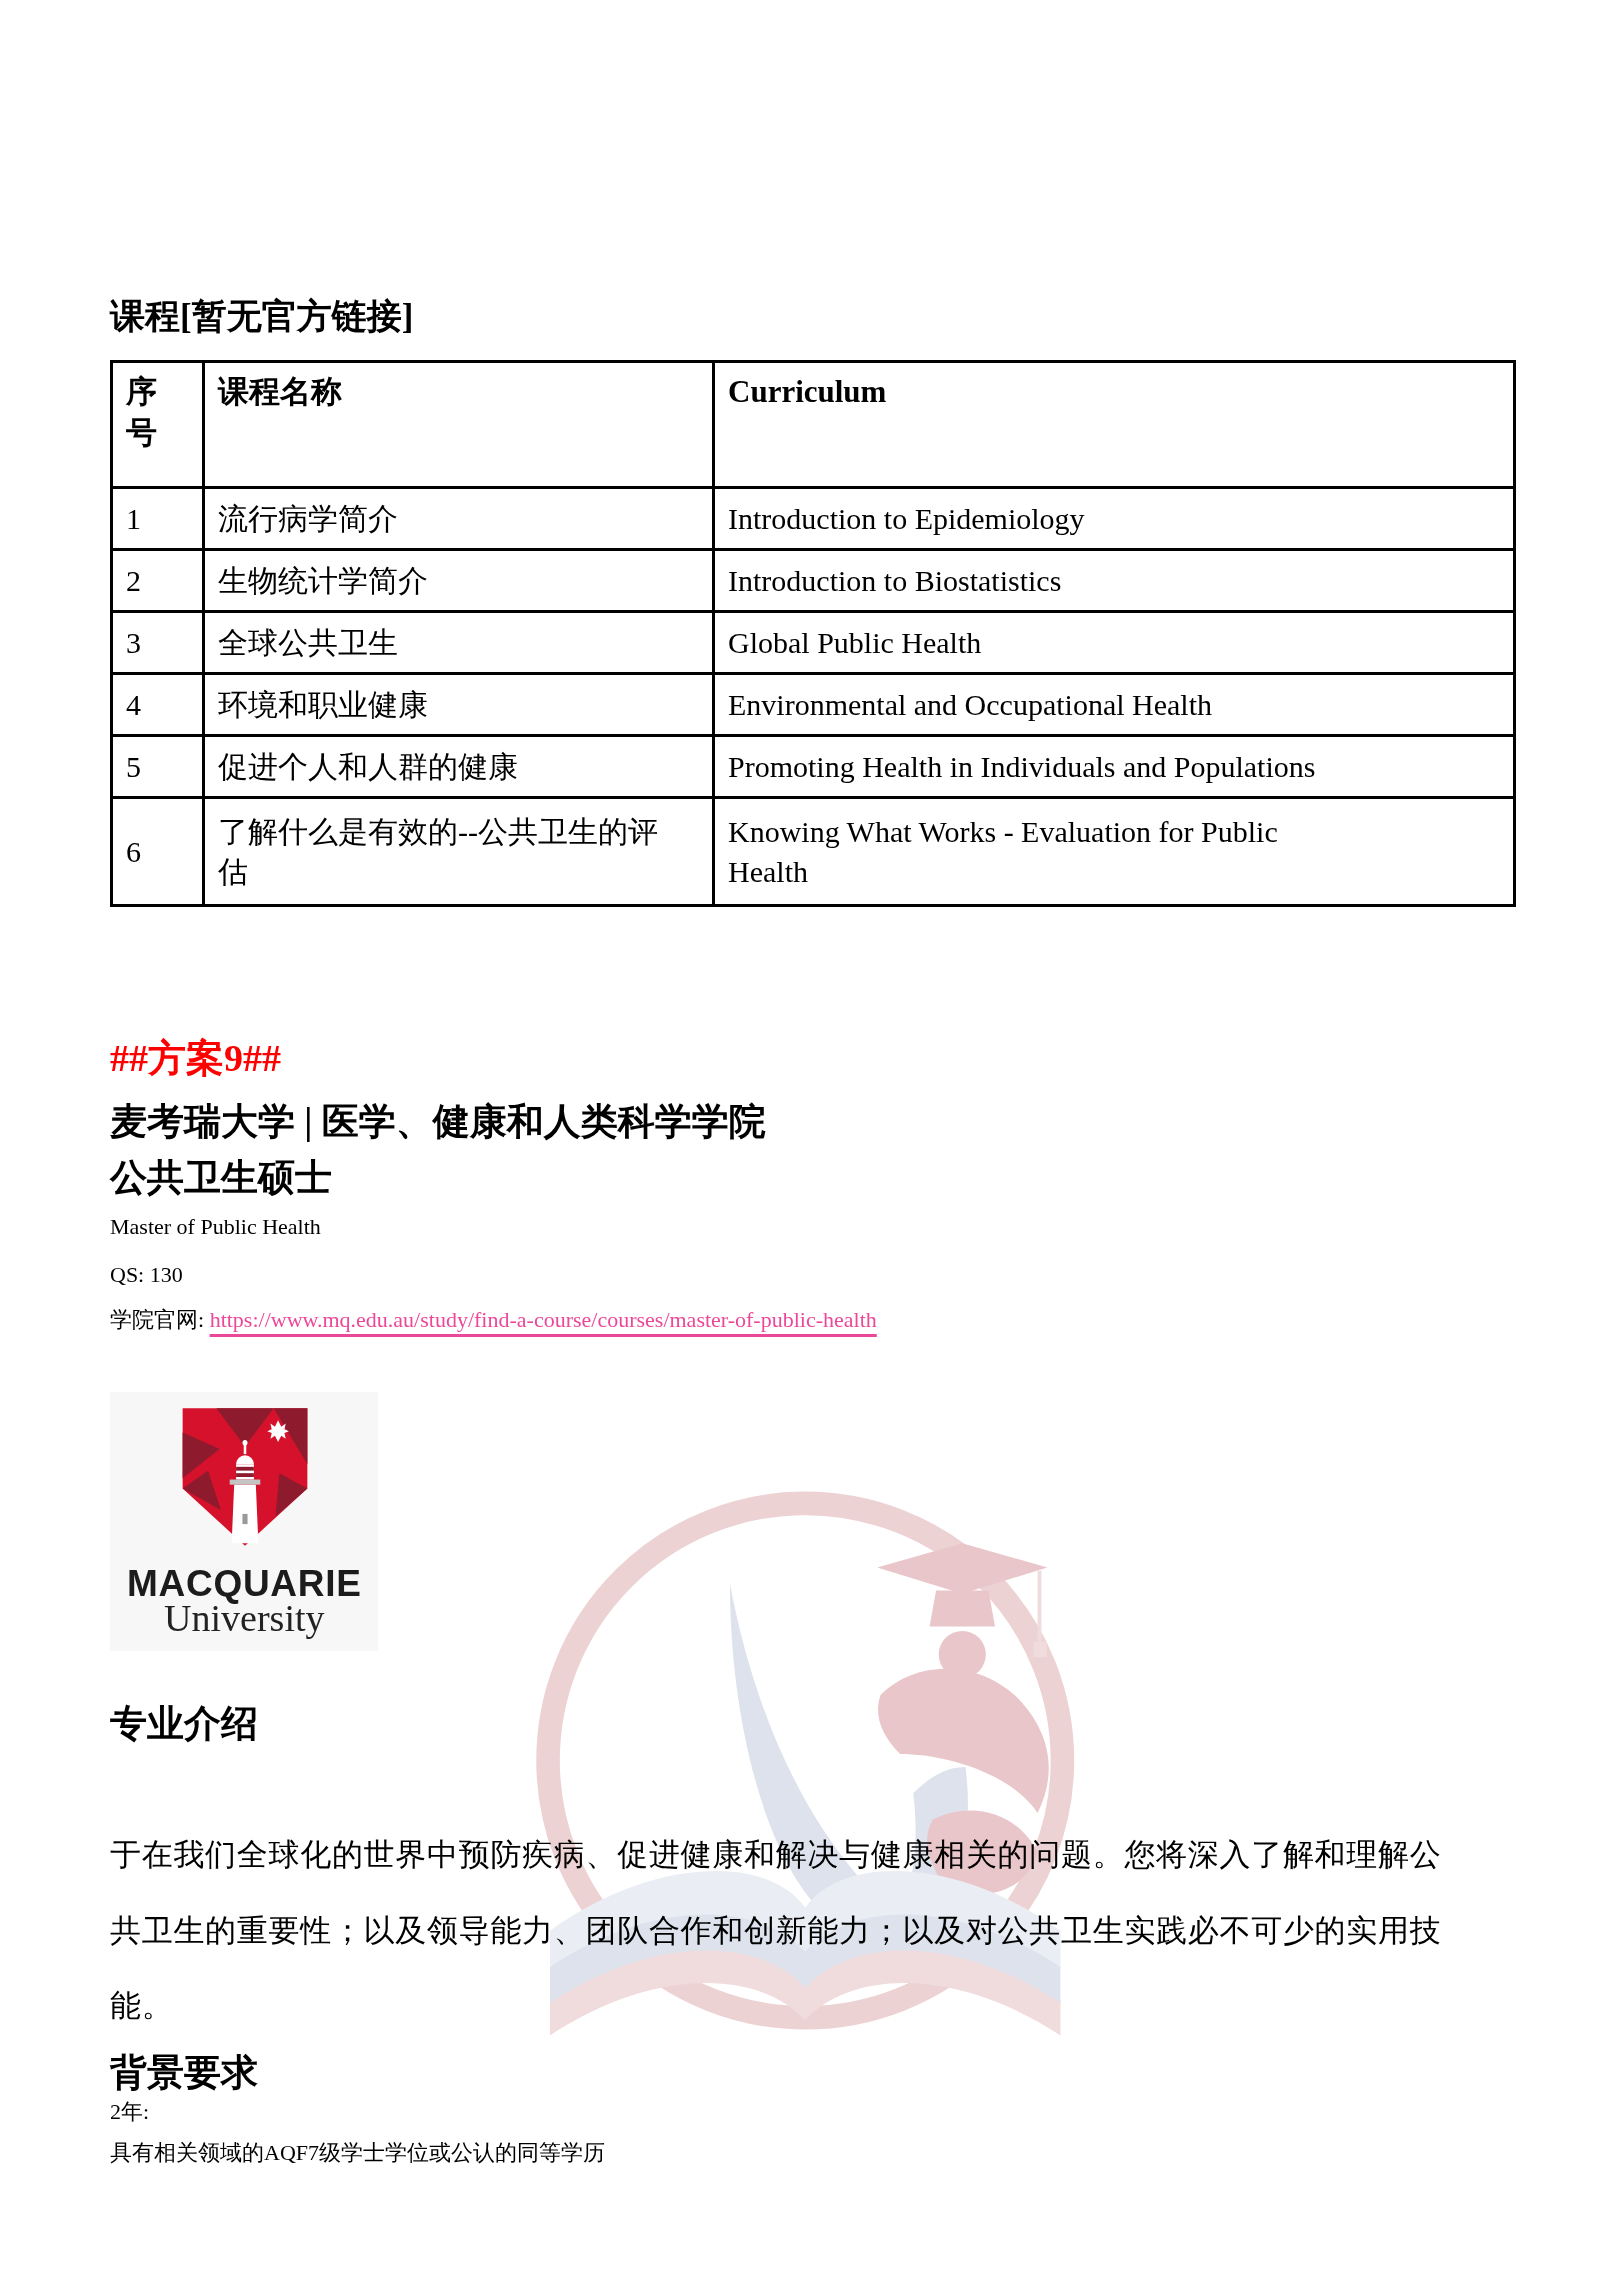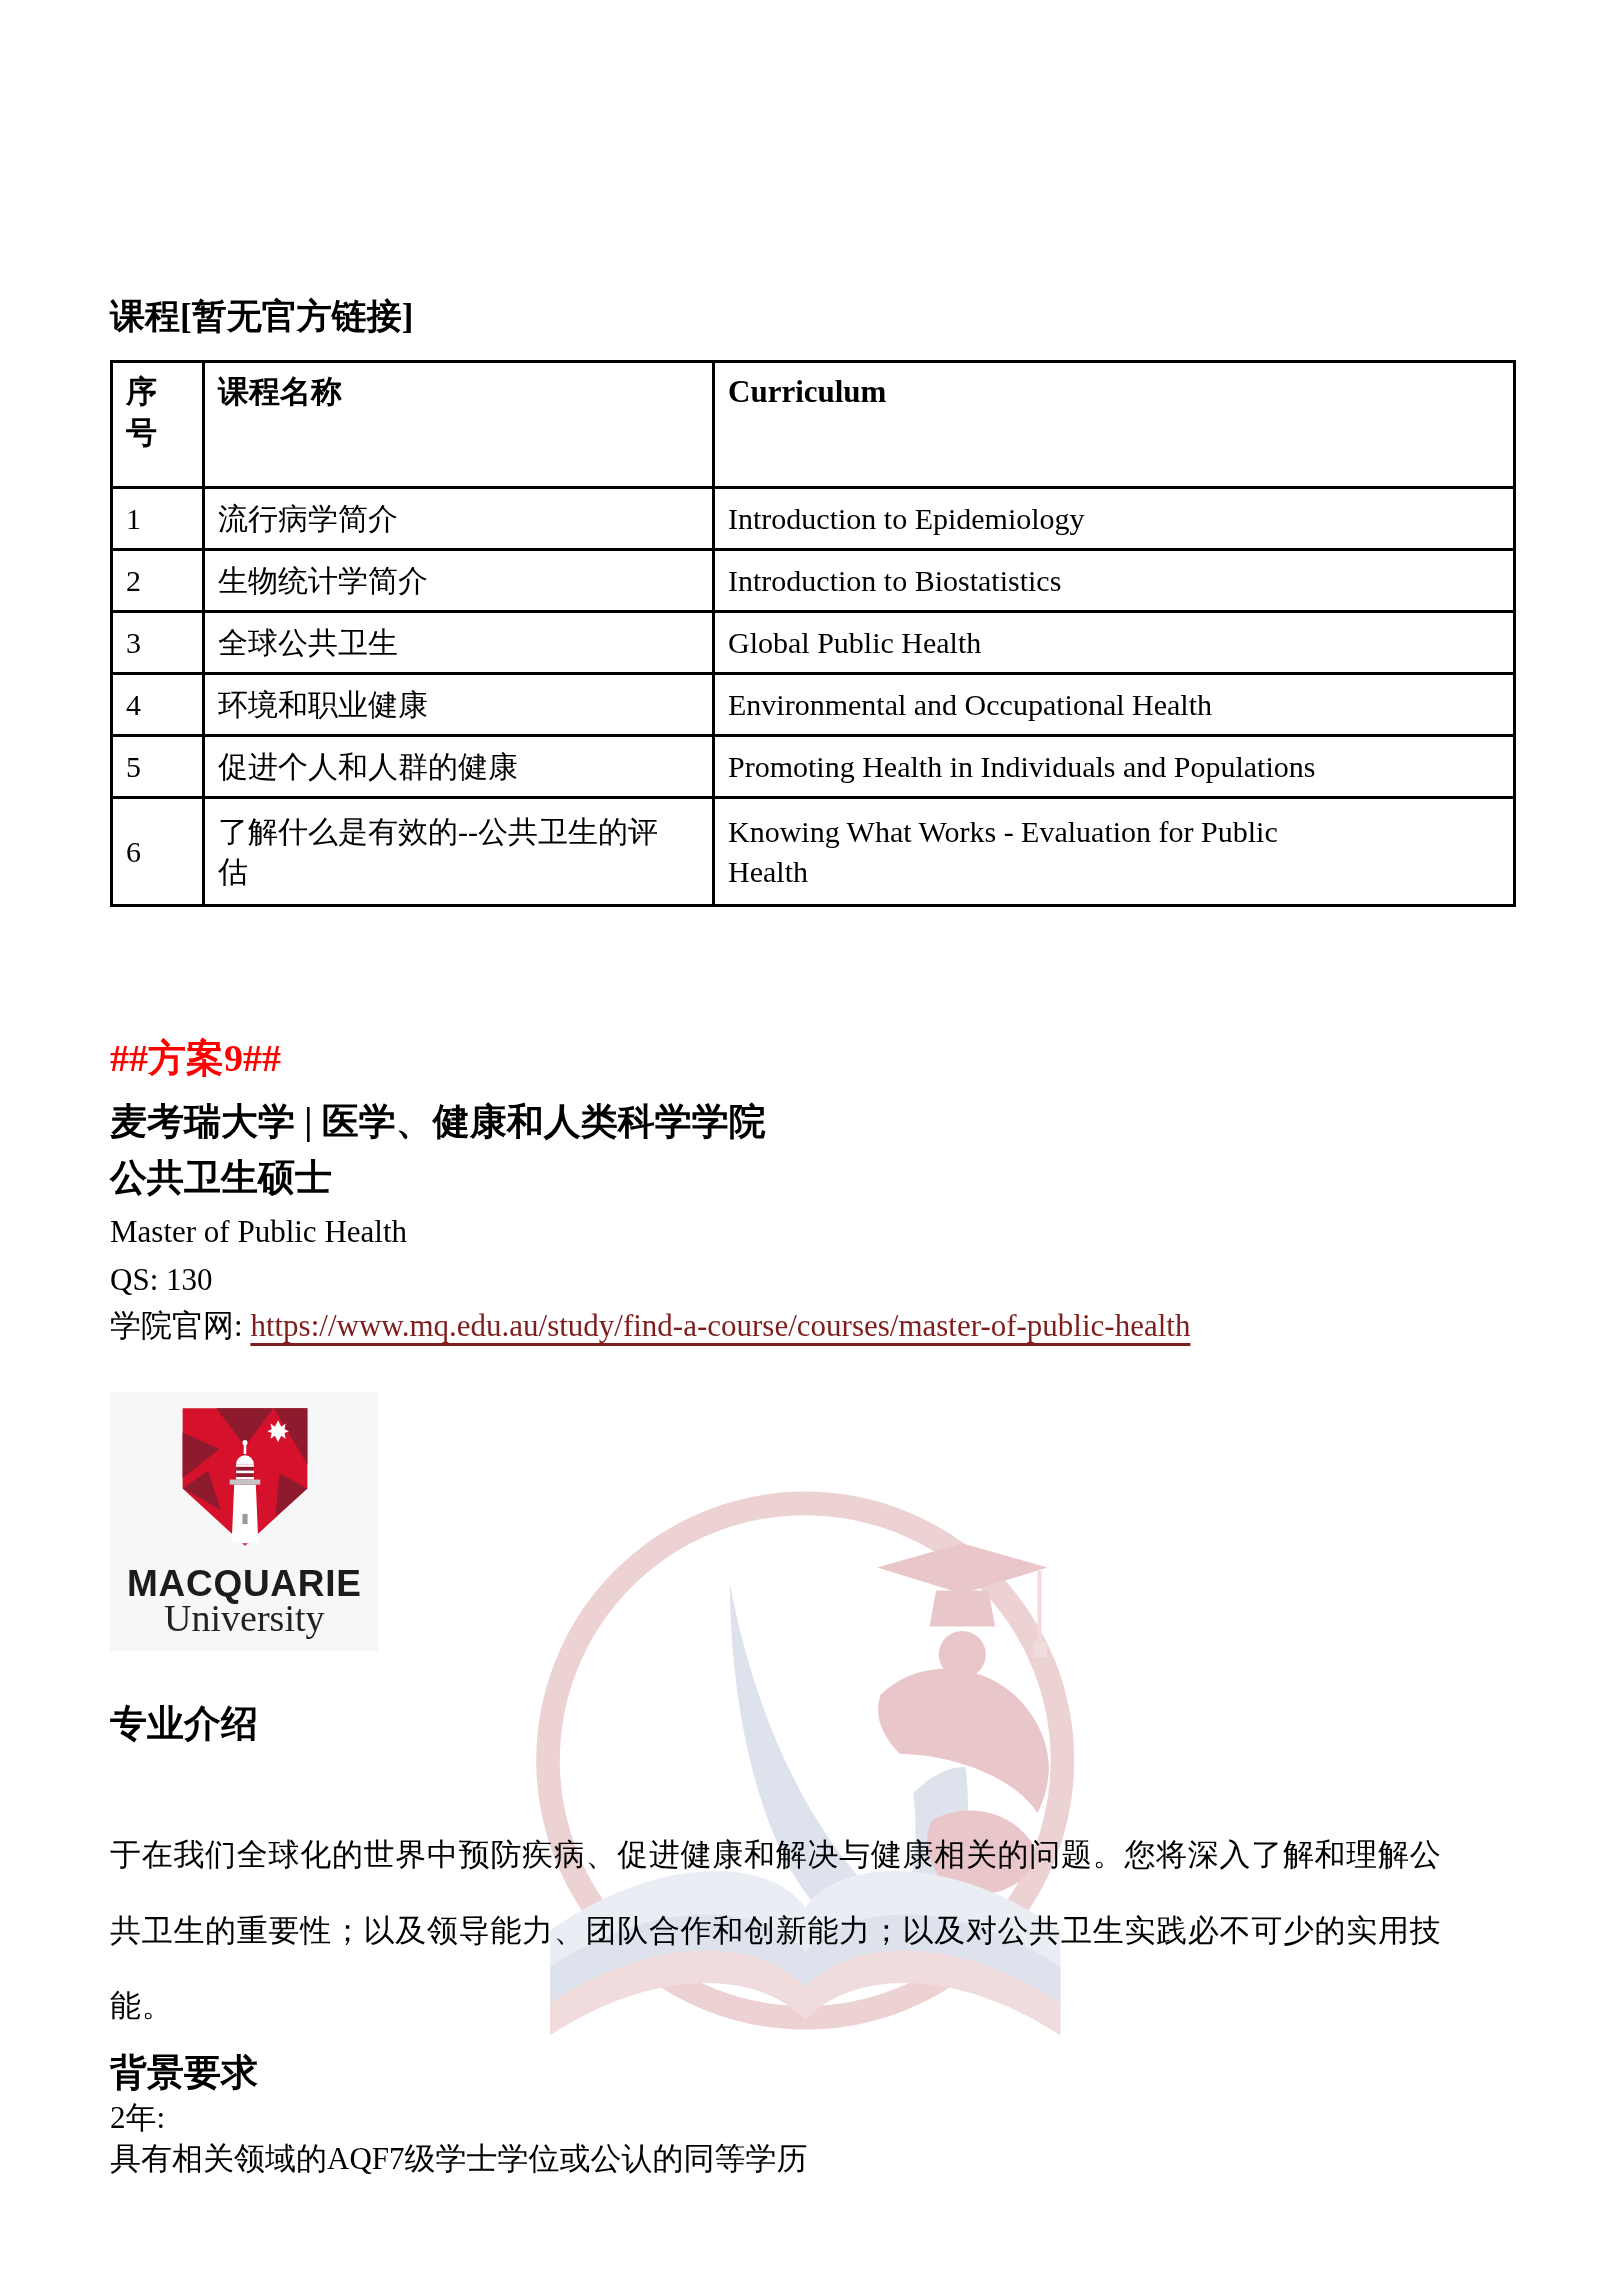--- a/index.html
+++ b/index.html
@@ -49,23 +49,23 @@
   }
   #curriculum-table th{
     vertical-align:top;padding-top:9.2px;
     font-weight:bold;font-size:31px;height:114px;
   }
   #curriculum-table tr.data-row td{height:59px;}
   #curriculum-table tr.data-row-tall td{height:105px;}
 
   
   #plan-tag{color:var(--accent-red,#f00);font-weight:bold;font-size:38px;}
-  .line-lg{font-size:31px;white-space:nowrap;z-index:2;}
+  .line-lg{font-size:22px;white-space:nowrap;z-index:2;}
   #website-line a{
-    color:#7f1d1d;
+    color:#ec4899;
     text-decoration:underline;
     text-decoration-thickness:2.6px;
     text-underline-offset:6.5px;
   }
 
   
   #logo-block{position:absolute;left:110px;top:1392px;width:268px;height:259px;
     background:var(--logo-bg,#f7f7f7);z-index:2;}
   #logo-shield{position:absolute;left:71px;top:15px;width:128px;height:140px;}
   #logo-name{

